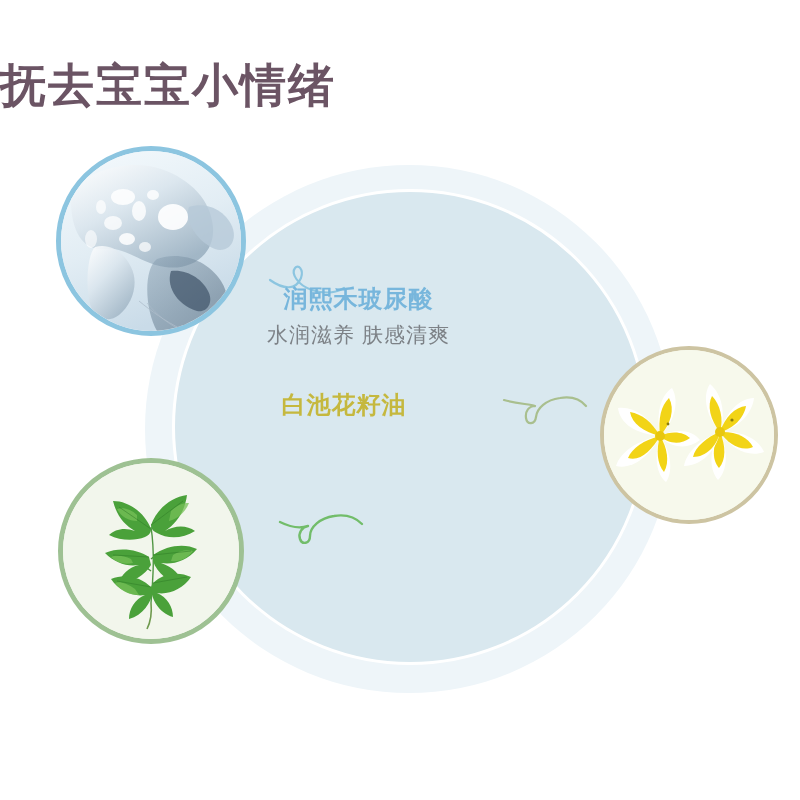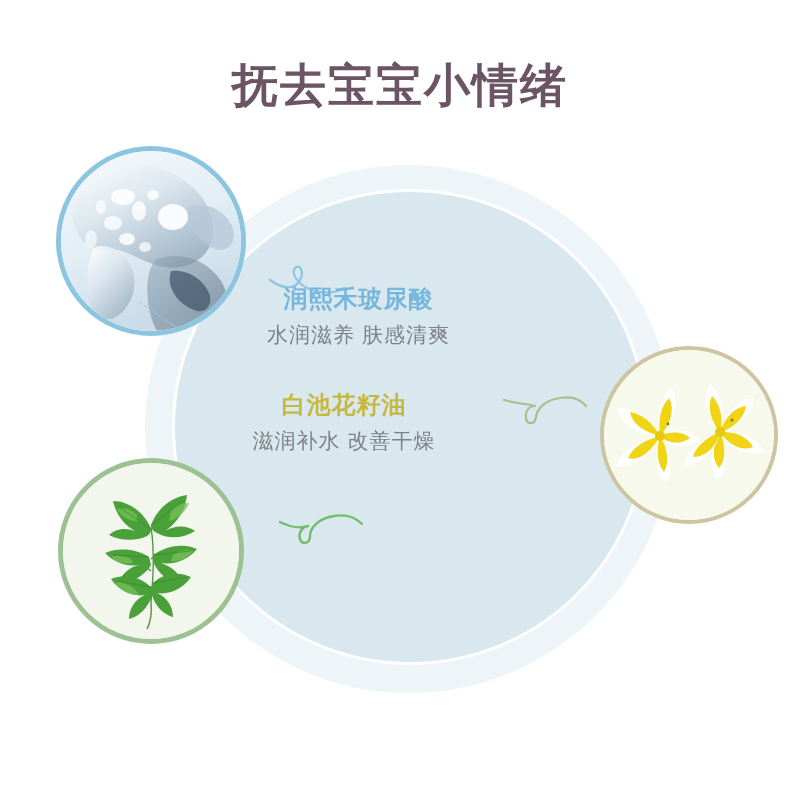--- a/index.html
+++ b/index.html
@@ -21,21 +21,20 @@
     background: #ffffff;
     overflow: hidden;
   }
 
   
   .title {
     position: absolute;
     left: 0;
     top: 58px;
     width: 800px;
-    text-align: center;
     font-size: 46px;
     font-weight: bold;
     letter-spacing: 2px;
     color: #6b5464;
     line-height: 1.2;
     white-space: nowrap;
   }
 
   
   .ring-outer {
@@ -165,21 +164,20 @@
 
   <div class="rows">
 
     <div class="row row-1">
       <div class="name">润熙禾玻尿酸</div>
       <div class="desc">水润滋养 肤感清爽</div>
     </div>
 
     <div class="row row-2">
       <div class="name">白池花籽油</div>
-      <div class="desc">滋润补水 改善干燥</div>
     </div>
 
 
   </div>
 
   <div class="photo-circle photo-water">
     <svg viewBox="0 0 180 180" preserveAspectRatio="xMidYMid slice">
       <defs>
         <linearGradient id="waterBg" x1="0" y1="0" x2="0.4" y2="1">
           <stop offset="0%" stop-color="#f5fafd"></stop>

